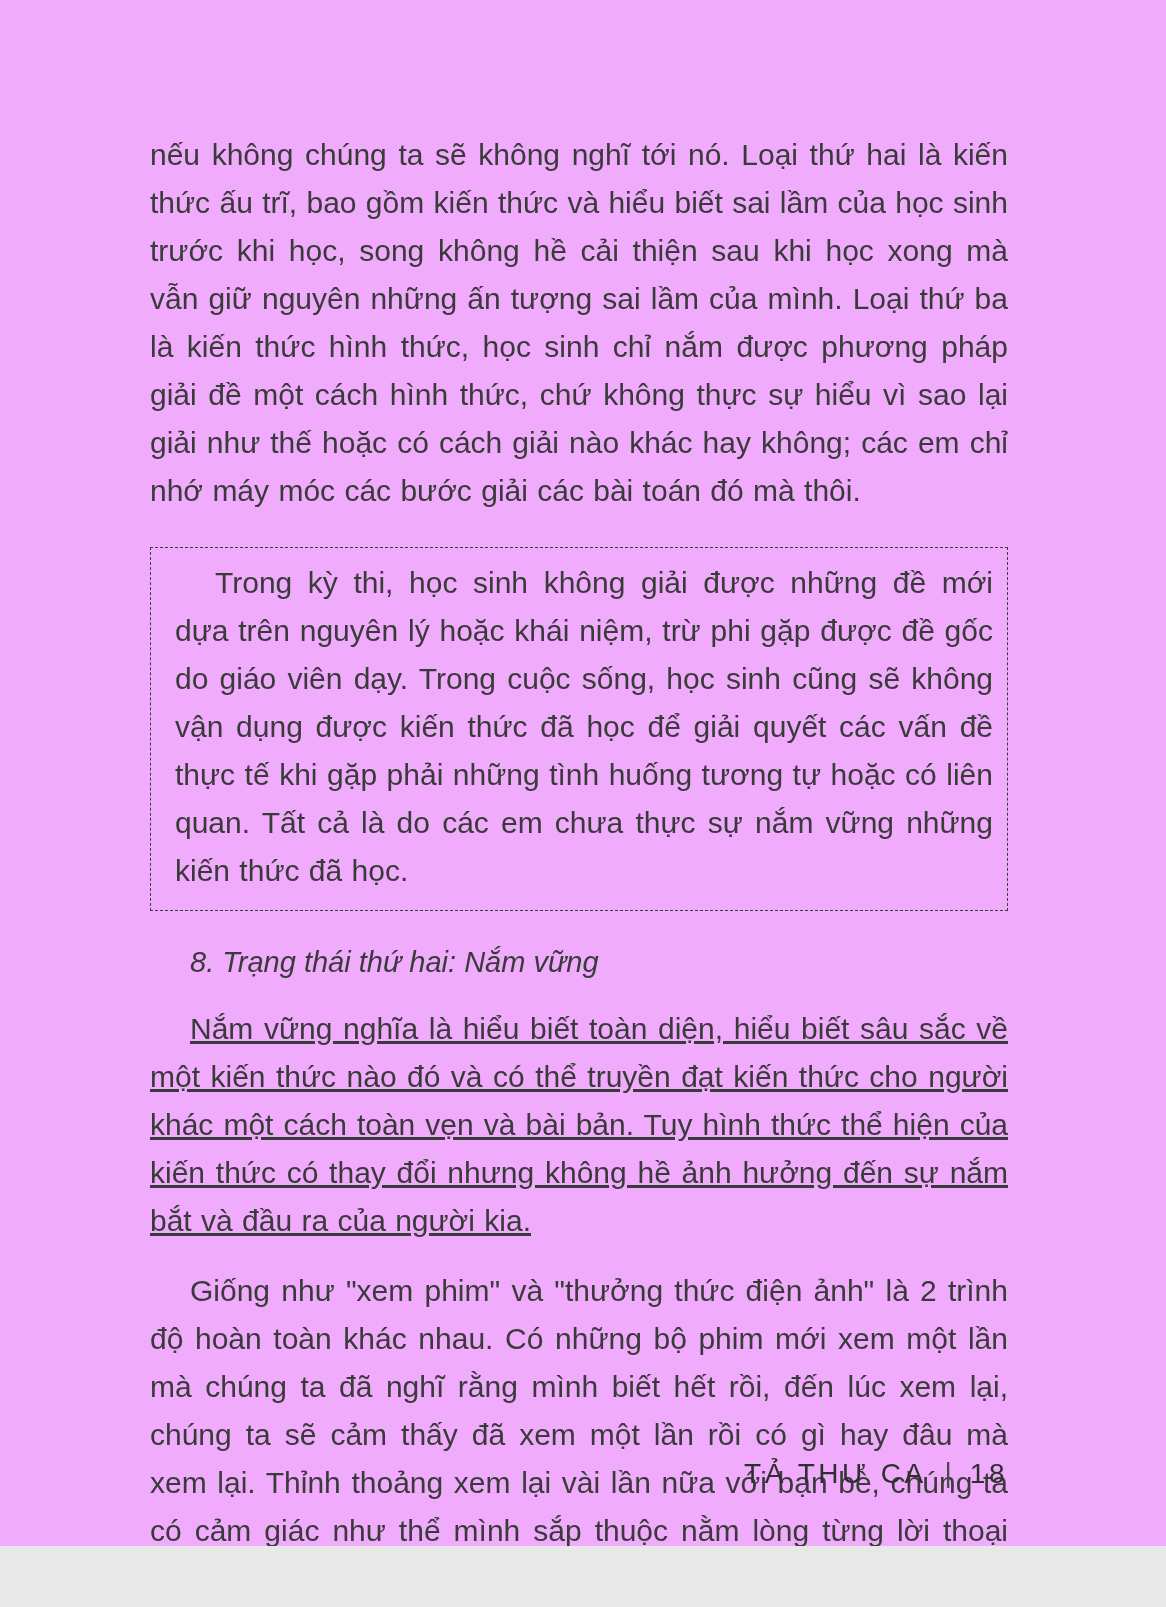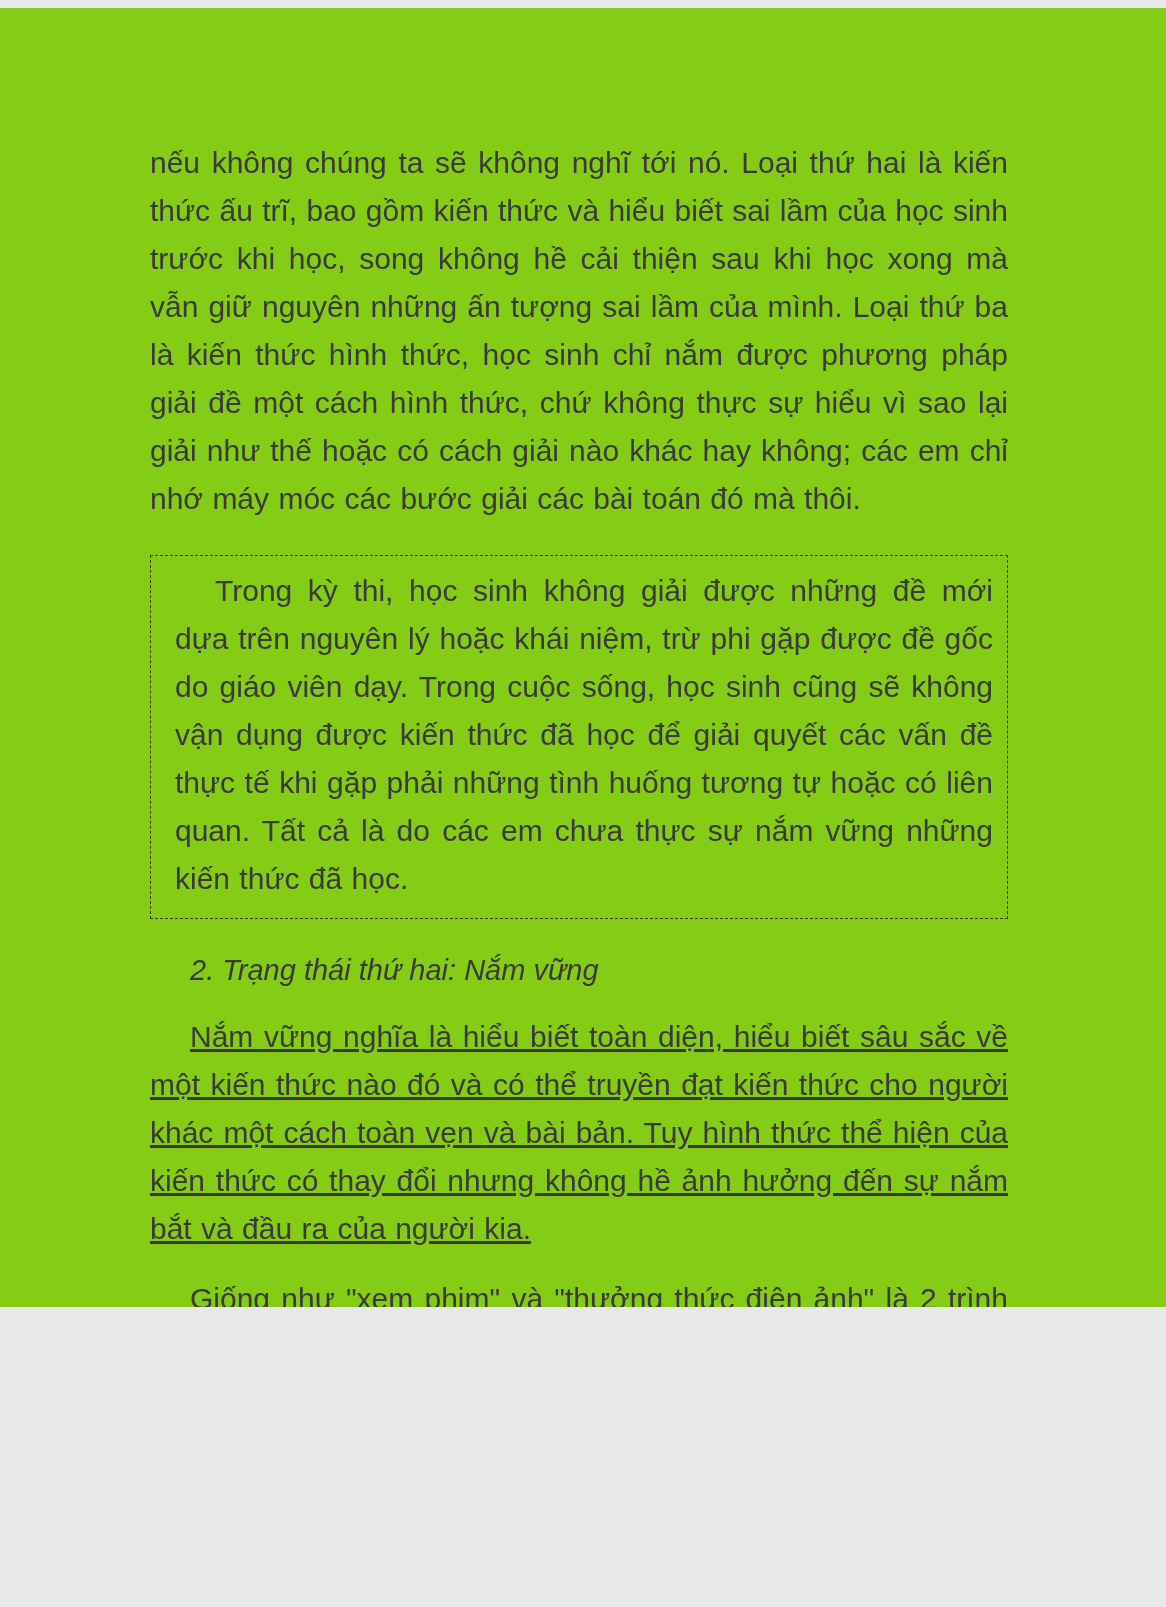--- a/index.html
+++ b/index.html
@@ -1,25 +1,25 @@
 <!DOCTYPE html>
 <html><head>
 <meta charset="utf-8">
 <style>
   * { margin: 0; padding: 0; box-sizing: border-box; }
   html, body { background: #e8e8e8; }
   .page {
     position: relative;
     width: 1166px;
-    height: 1299px;
-    background: #84cc16;
+    height: 1546px;
+    background: #f0abfc;
     font-family: "Liberation Sans", sans-serif;
     color: #3a3a3a;
     overflow: hidden;
-    margin: 8px auto;
+    margin: 0 auto;
   }
   .content {
     position: absolute;
     left: 150px;
     top: 131px;
     width: 858px;
   }
   .body-text {
     font-size: 30px;
     line-height: 48px;
@@ -66,21 +66,21 @@
 
 <div class="page">
   <div class="content">
 
     <p class="body-text para-intro">nếu không chúng ta sẽ không nghĩ tới nó. Loại thứ hai là kiến thức ấu trĩ, bao gồm kiến thức và hiểu biết sai lầm của học sinh trước khi học, song không hề cải thiện sau khi học xong mà vẫn giữ nguyên những ấn tượng sai lầm của mình. Loại thứ ba là kiến thức hình thức, học sinh chỉ nắm được phương pháp giải đề một cách hình thức, chứ không thực sự hiểu vì sao lại giải như thế hoặc có cách giải nào khác hay không; các em chỉ nhớ máy móc các bước giải các bài toán đó mà thôi.</p>
 
     <div class="callout">
       <p class="body-text indent">Trong kỳ thi, học sinh không giải được những đề mới dựa trên nguyên lý hoặc khái niệm, trừ phi gặp được đề gốc do giáo viên dạy. Trong cuộc sống, học sinh cũng sẽ không vận dụng được kiến thức đã học để giải quyết các vấn đề thực tế khi gặp phải những tình huống tương tự hoặc có liên quan. Tất cả là do các em chưa thực sự nắm vững những kiến thức đã học.</p>
     </div>
 
-    <h2 class="section-heading">2. Trạng thái thứ hai: Nắm vững</h2>
+    <h2 class="section-heading">8. Trạng thái thứ hai: Nắm vững</h2>
 
     <p class="body-text indent para-mid">Nắm vững nghĩa là hiểu biết toàn diện, hiểu biết sâu sắc về một kiến thức nào đó và có thể truyền đạt kiến thức cho người khác một cách toàn vẹn và bài bản. Tuy hình thức thể hiện của kiến thức có thay đổi nhưng không hề ảnh hưởng đến sự nắm bắt và đầu ra của người kia.</p>
 
     <p class="body-text indent">Giống như "xem phim" và "thưởng thức điện ảnh" là 2 trình độ hoàn toàn khác nhau. Có những bộ phim mới xem một lần mà chúng ta đã nghĩ rằng mình biết hết rồi, đến lúc xem lại, chúng ta sẽ cảm thấy đã xem một lần rồi có gì hay đâu mà xem lại. Thỉnh thoảng xem lại vài lần nữa với bạn bè, chúng ta có cảm giác như thể mình sắp thuộc nằm lòng từng lời thoại trong phim. Nhưng lúc này chúng ta</p>
 
   </div>
 
   <div class="footer">
     <span>TẢ THƯ CA</span>
     <span class="sep">|</span>

